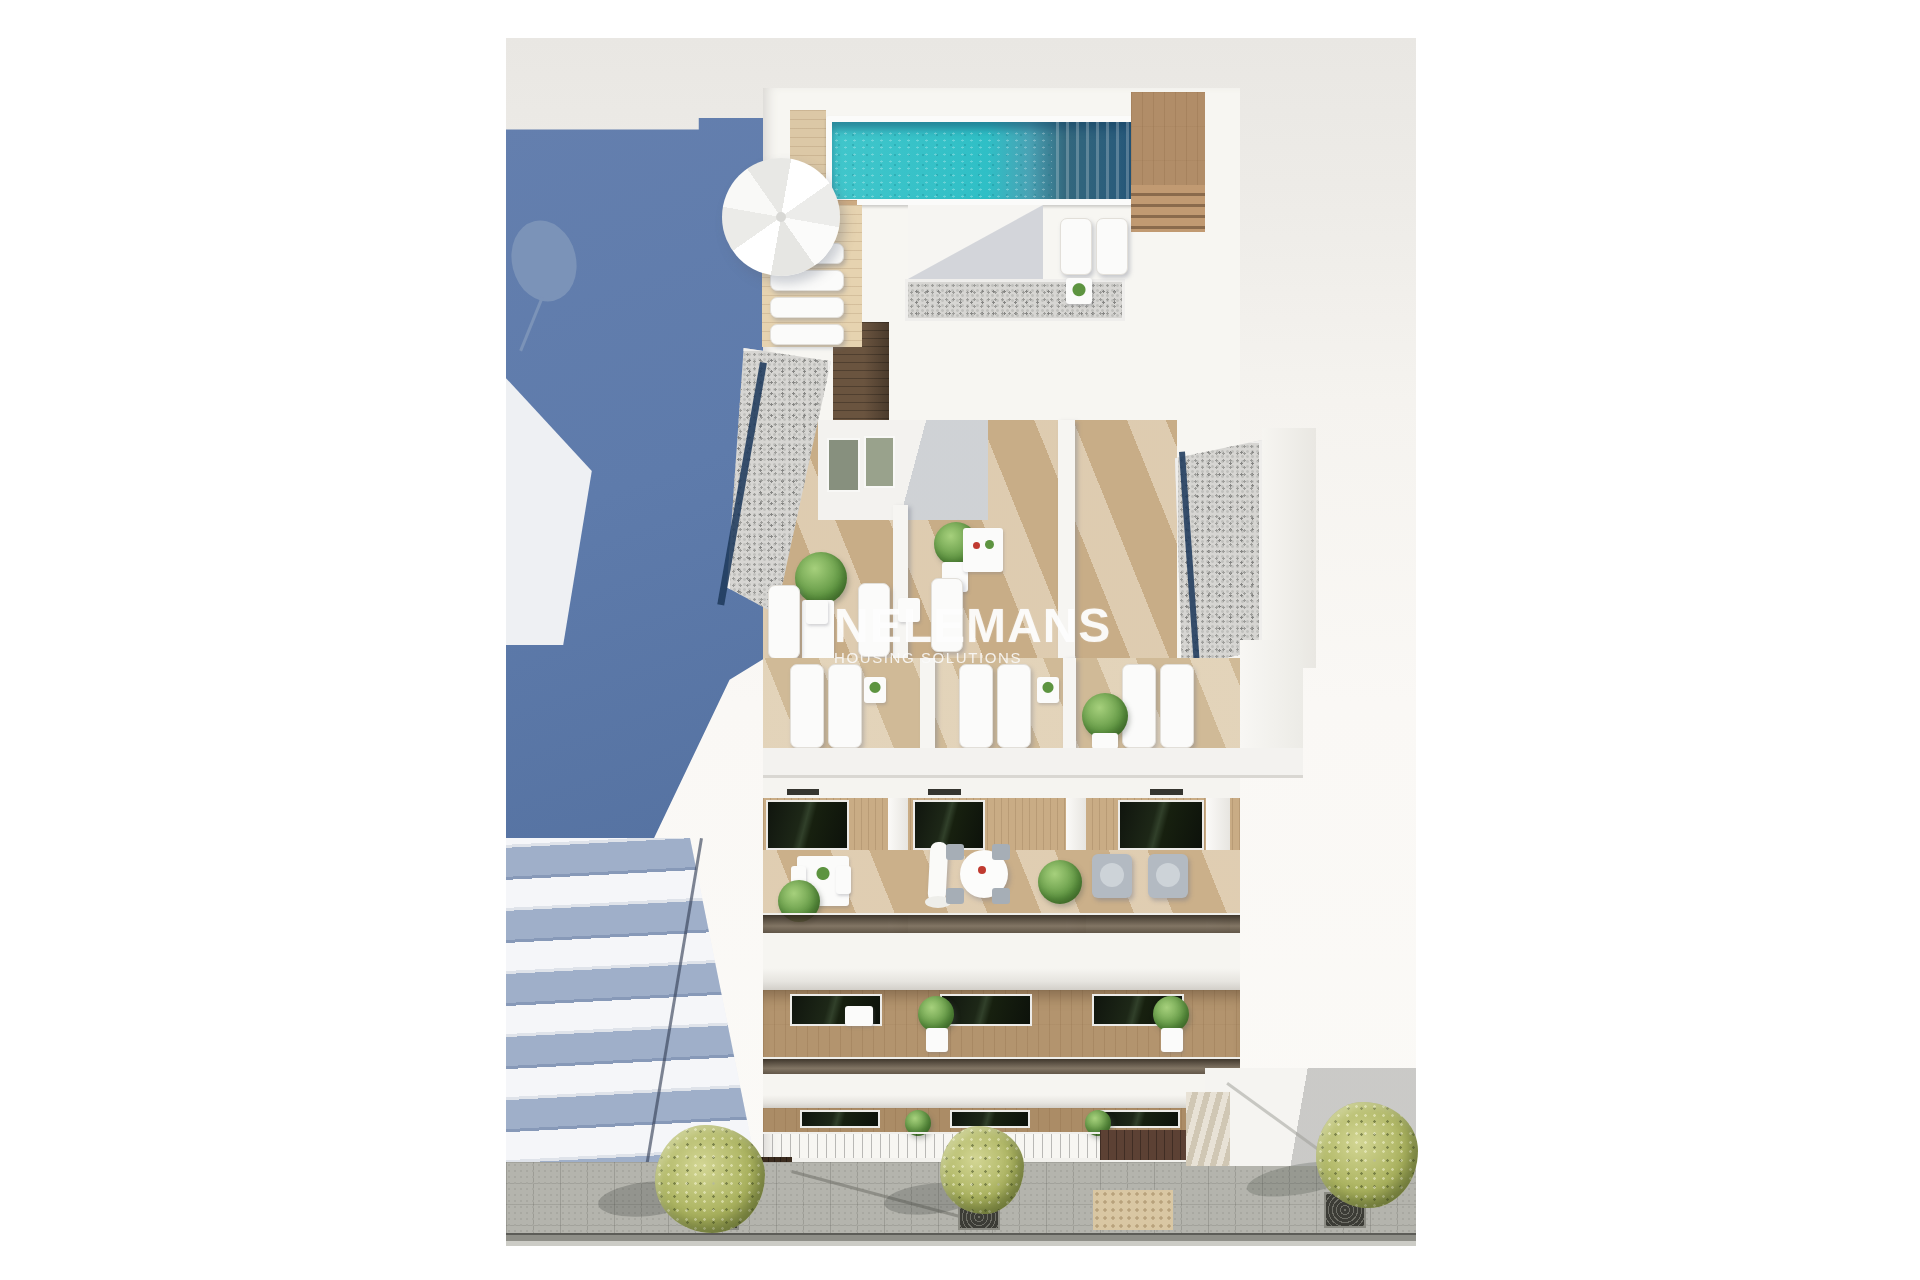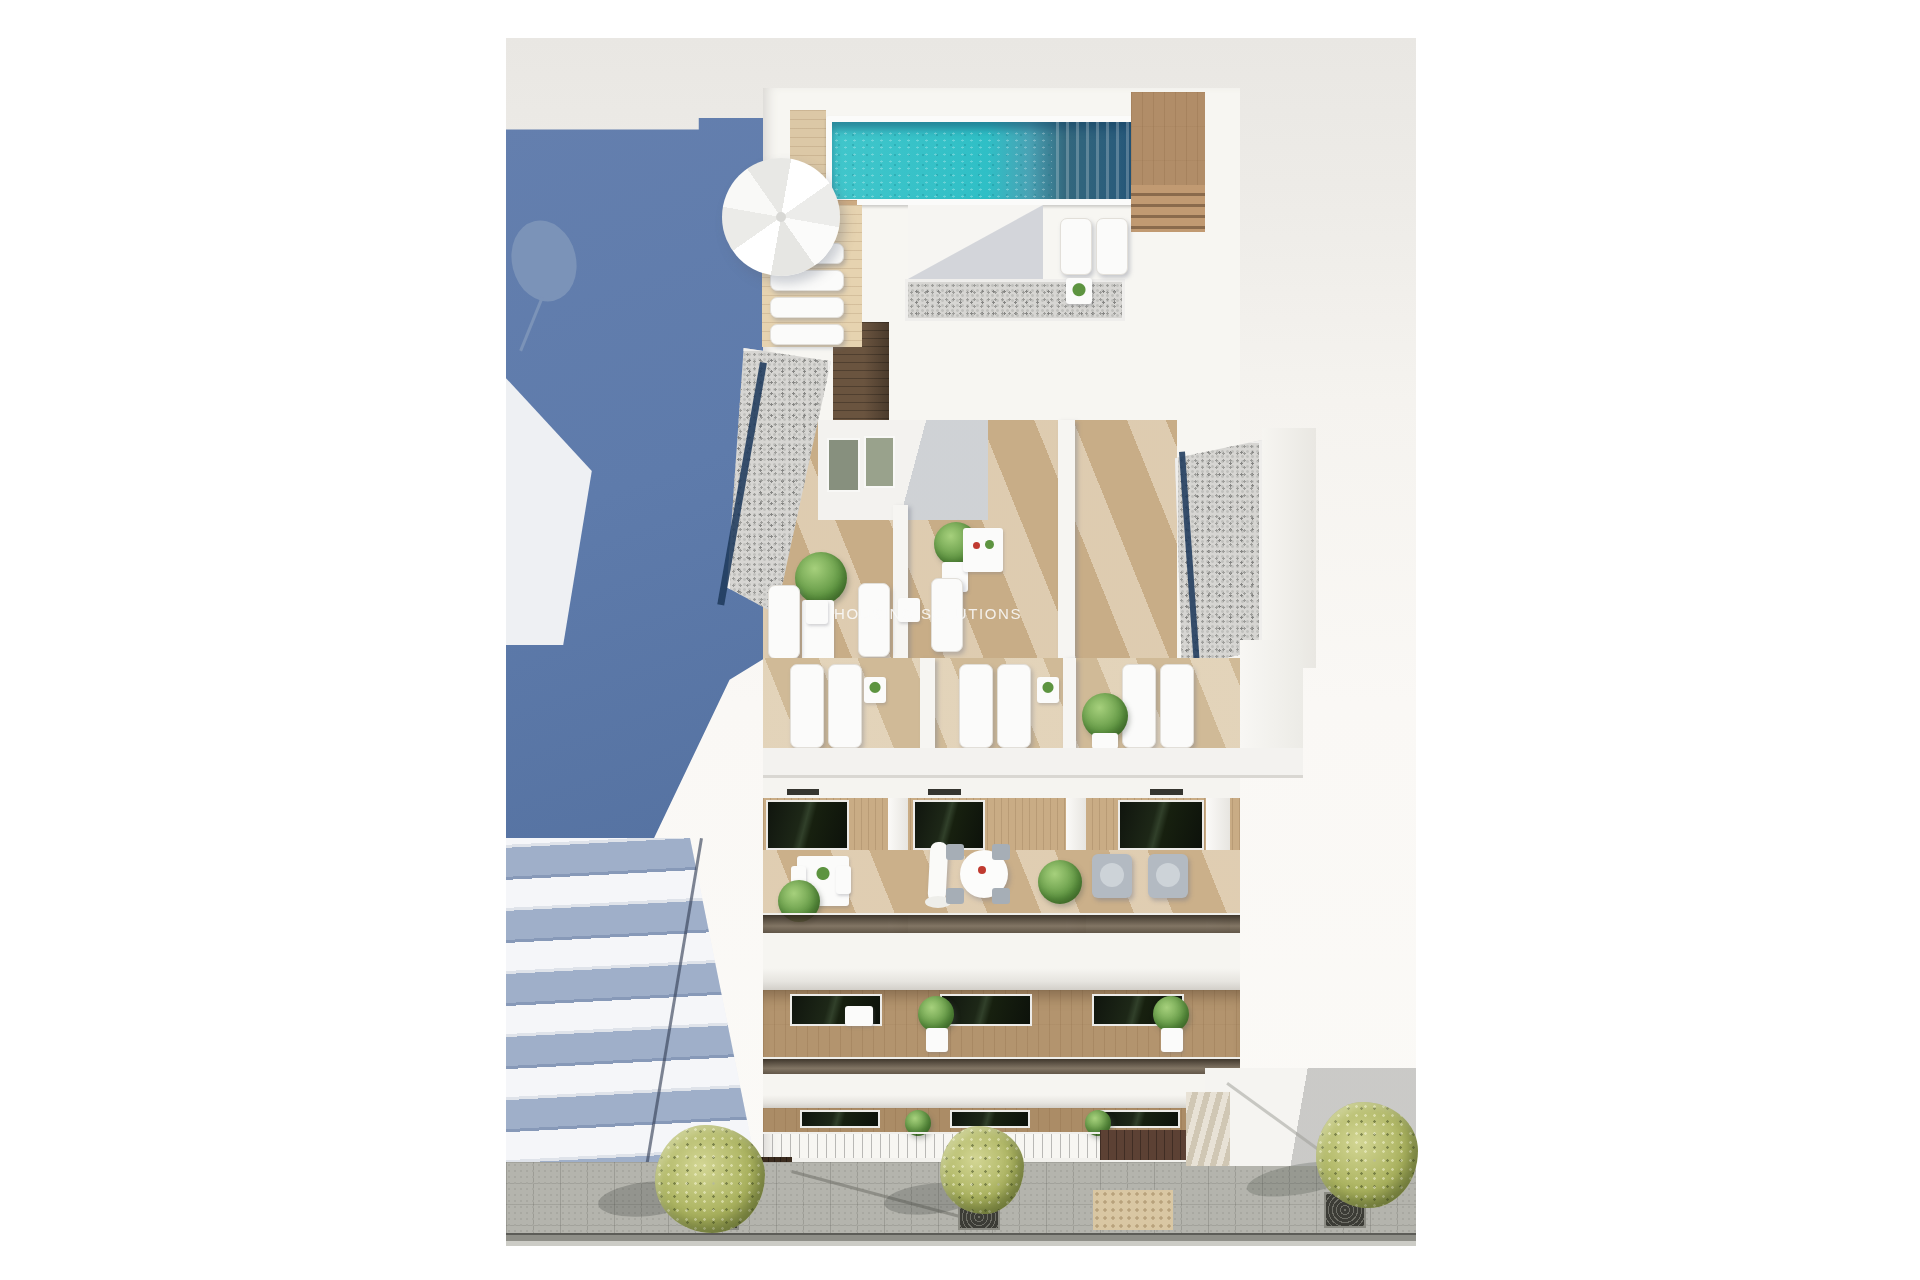--- a/index.html
+++ b/index.html
@@ -253,16 +253,17 @@
   <div class="a" style="left:884px;top:1184px;width:92px;height:30px;border-radius:50%;background:rgba(60,65,60,.26);transform:rotate(-6deg);"></div>
   <div class="a" style="left:1246px;top:1164px;width:110px;height:30px;border-radius:50%;background:rgba(60,65,60,.24);transform:rotate(-10deg);"></div>
   <div class="a pit" style="left:695px;top:1202px;width:44px;height:28px;"></div>
   <div class="a pit" style="left:958px;top:1204px;width:42px;height:26px;"></div>
   <div class="a pit" style="left:1324px;top:1192px;width:42px;height:36px;"></div>
   <div class="a tree" style="left:655px;top:1125px;width:110px;height:108px;"></div>
   <div class="a tree" style="left:940px;top:1126px;width:84px;height:88px;"></div>
   <div class="a tree" style="left:1316px;top:1102px;width:102px;height:106px;"></div>
 
   <div class="a" style="left:834px;top:604px;z-index:50;">
+    <div class="wm-brand">NELEMANS</div>
     <div class="wm-tag">HOUSING SOLUTIONS</div>
   </div>
 
 </div>
 
 </body></html>

